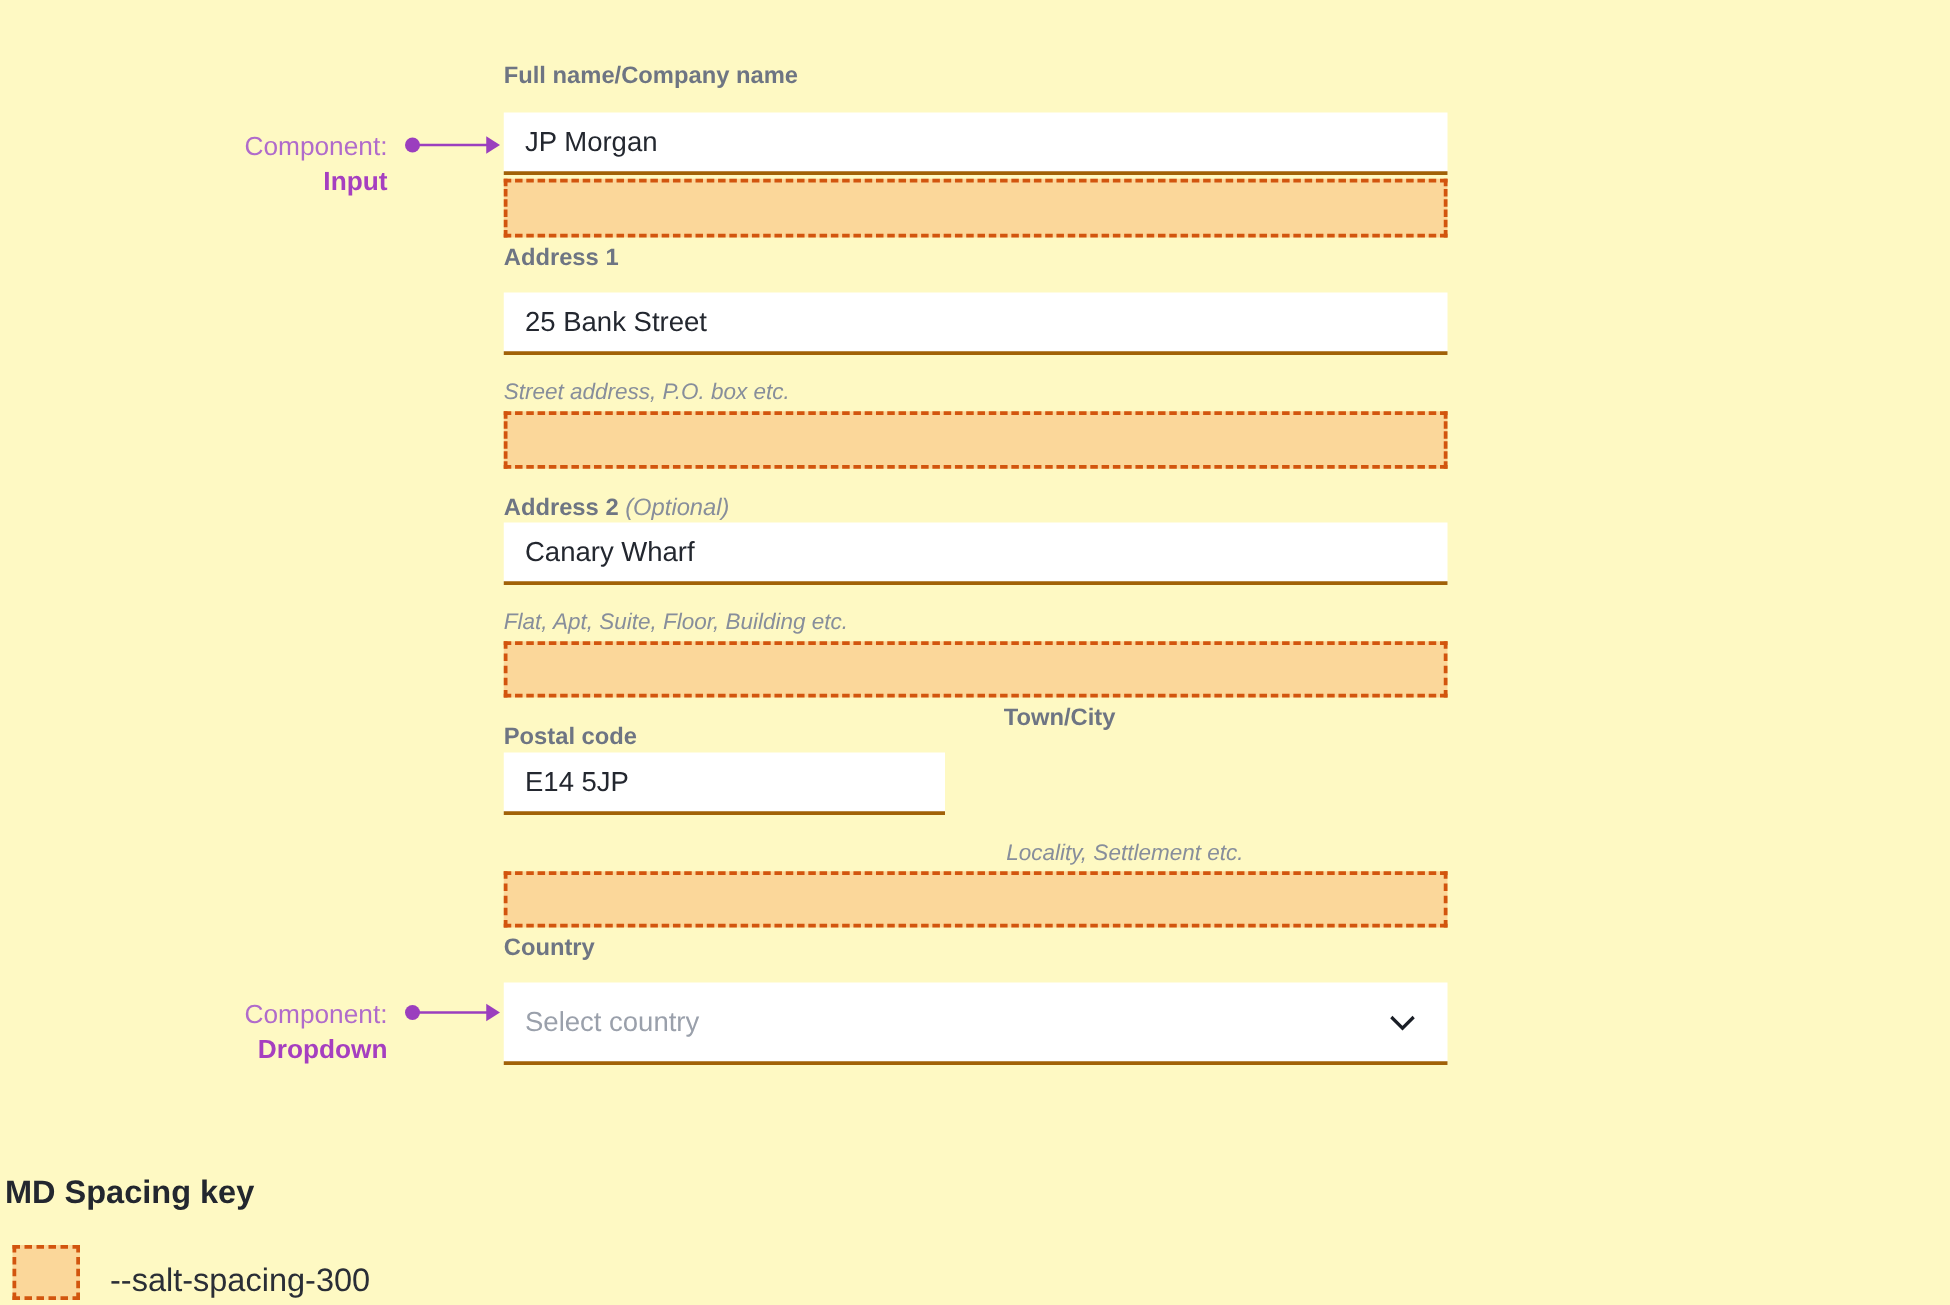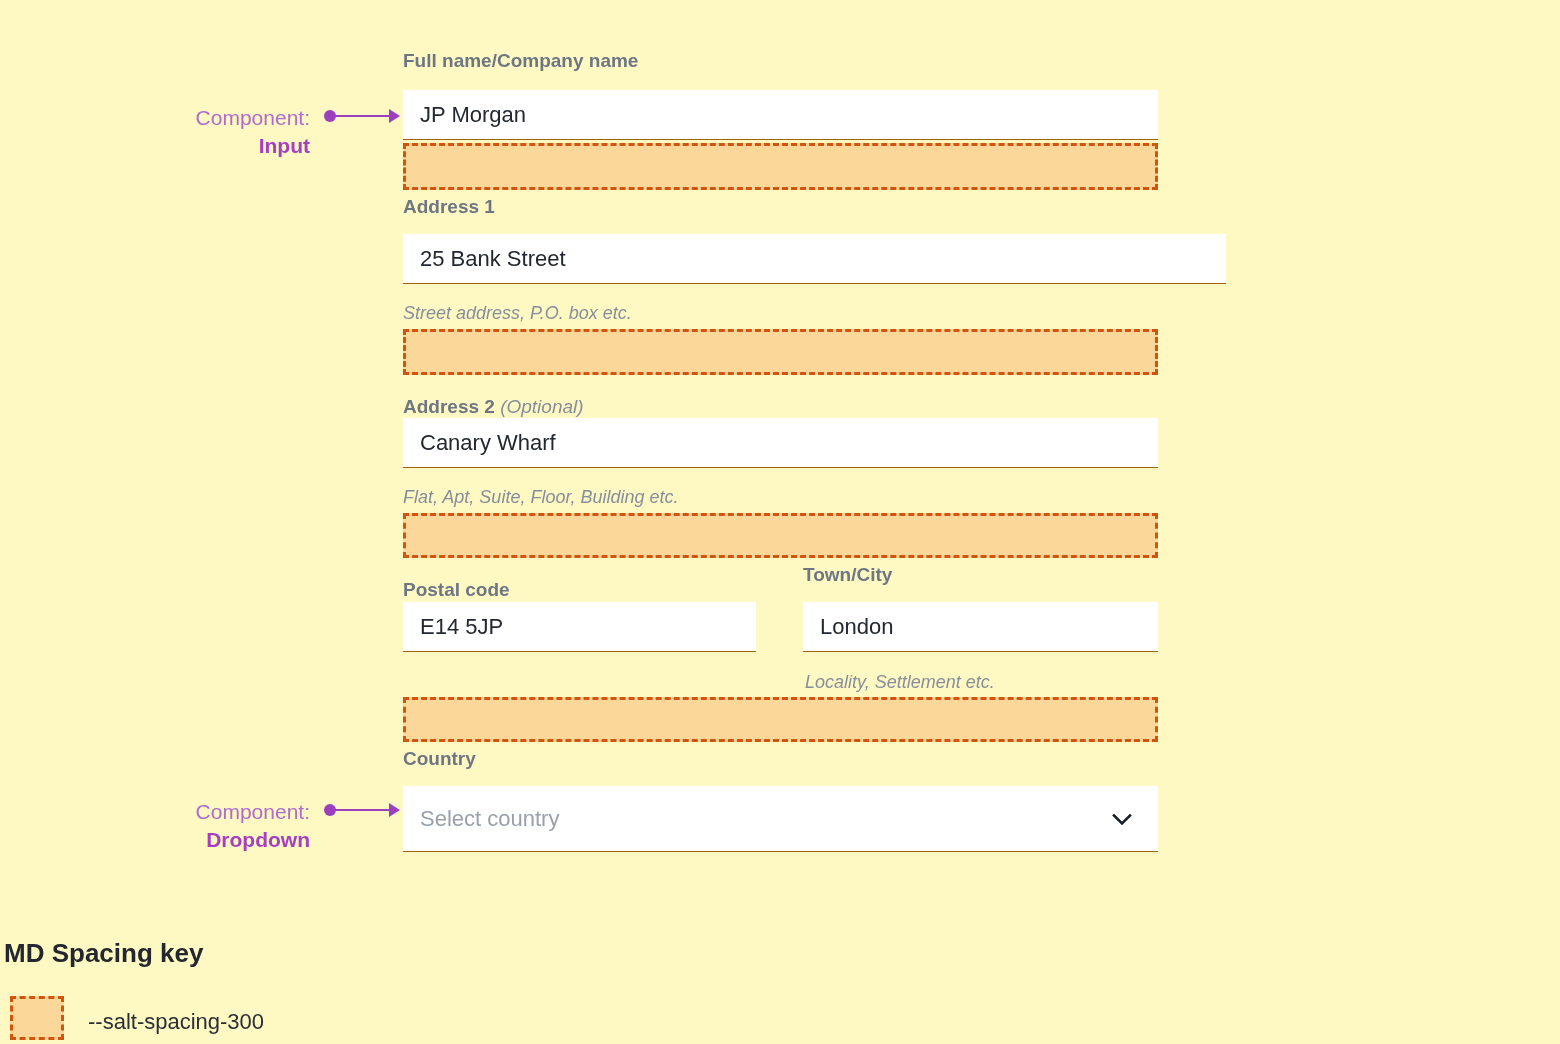--- a/index.html
+++ b/index.html
@@ -68,21 +68,21 @@
     color: #878E9B;
     font-size: 18px;
     font-style: italic;
     white-space: nowrap;
   }
 
   .input {
     position: absolute;
     background: #FFFFFF;
     border: none;
-    border-bottom: 1px solid #a16207;
+    border-bottom: 3px solid #a16207;
     display: flex;
     align-items: center;
     padding: 0 17px;
     color: #20242C;
     font-size: 22px;
     font-family: "Liberation Sans", sans-serif;
   }
   .input .val { color: #23272F; }
   .input .placeholder { color: #9AA0AB; }
 
@@ -113,21 +113,21 @@
     white-space: nowrap;
   }
   .legend-swatch {
     position: absolute;
     background: #FBD79A;
     border: 3px dashed #D2550E;
   }
   .legend-label {
     position: absolute;
     color: #2A2E36;
-    font-size: 22px;
+    font-size: 26px;
     white-space: nowrap;
   }
 </style>
 </head>
 <body>
 
 <div id="stage">
 
   <div class="field-label" style="left:403px; top:50px;">
     <span>Full name/Company name</span>
@@ -136,21 +136,21 @@
   <div class="input" style="left:403px; top:90px; width:755px; height:50px;">
     <span class="val">JP Morgan</span>
   </div>
 
   <div class="spacer" style="left:403px; top:143px; width:755px; height:47px;"></div>
 
   <div class="field-label" style="left:403px; top:196px;">
     <span>Address 1</span>
   </div>
 
-  <div class="input" style="left:403px; top:234px; width:823px; height:50px;">
+  <div class="input" style="left:403px; top:234px; width:755px; height:50px;">
     <span class="val">25 Bank Street</span>
   </div>
 
   <div class="helper-text" style="left:403px; top:303px;">
     <span>Street address, P.O. box etc.</span>
   </div>
 
   <div class="spacer" style="left:403px; top:329px; width:755px; height:46px;"></div>
 
   <div class="field-label" style="left:403px; top:396px;">
@@ -173,23 +173,20 @@
   </div>
 
   <div class="input" style="left:403px; top:602px; width:353px; height:50px;">
     <span class="val">E14 5JP</span>
   </div>
 
   <div class="field-label" style="left:803px; top:564px;">
     <span>Town/City</span>
   </div>
 
-  <div class="input" style="left:803px; top:602px; width:355px; height:50px;">
-    <span class="val">London</span>
-  </div>
 
   <div class="helper-text" style="left:805px; top:672px;">
     <span>Locality, Settlement etc.</span>
   </div>
 
   <div class="spacer" style="left:403px; top:697px; width:755px; height:45px;"></div>
 
   <div class="field-label" style="left:403px; top:748px;">
     <span>Country</span>
   </div>

